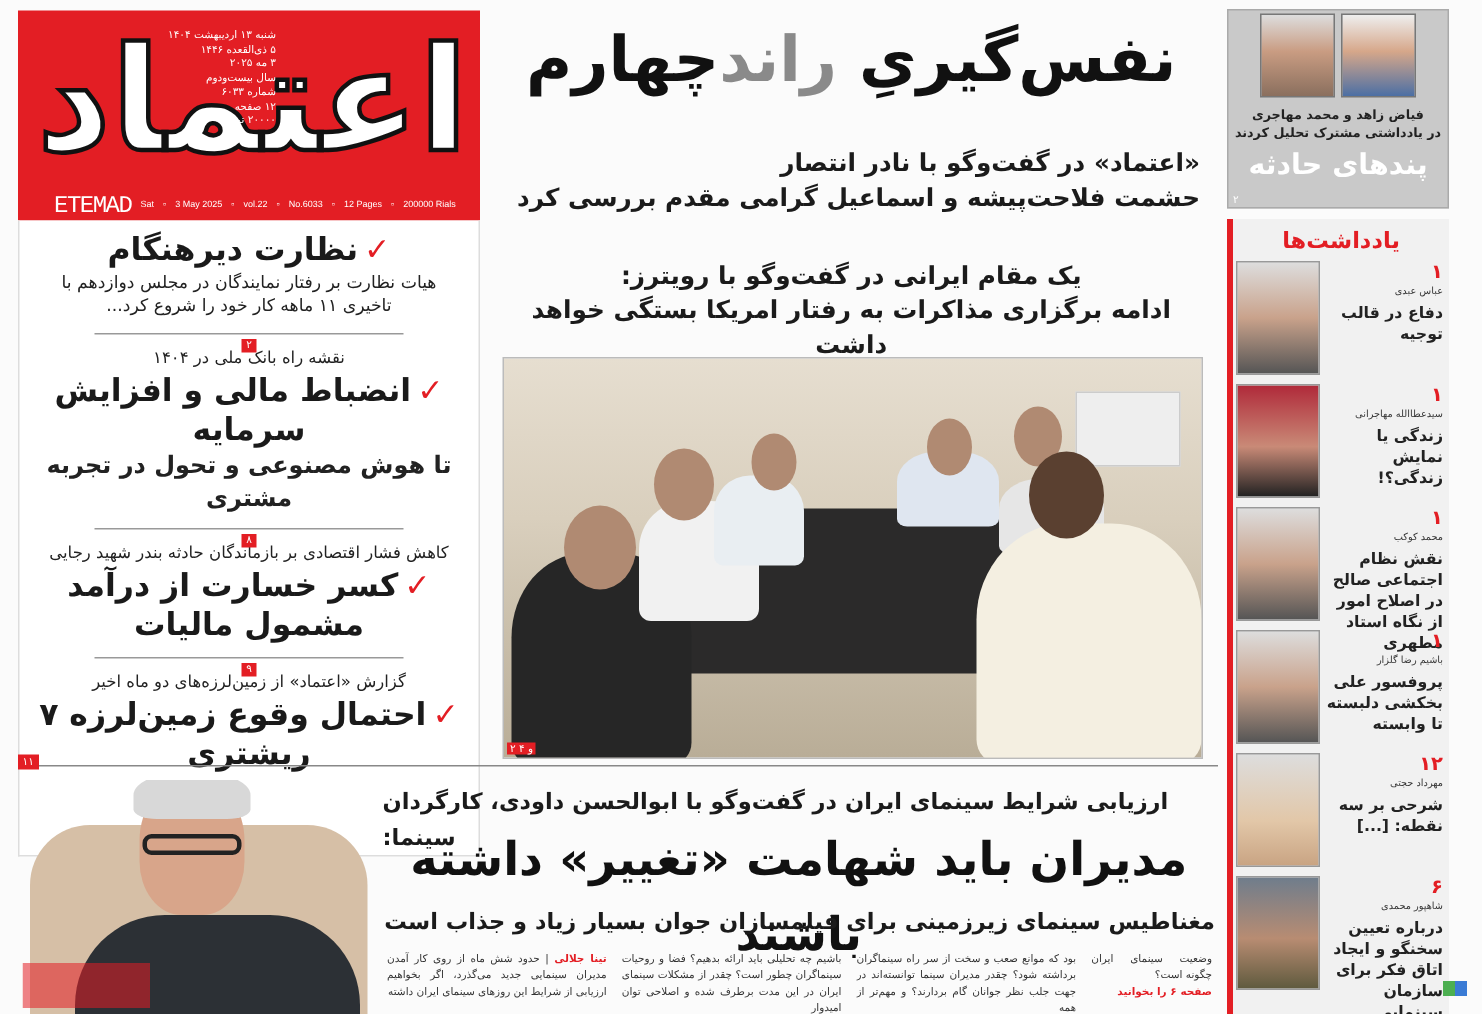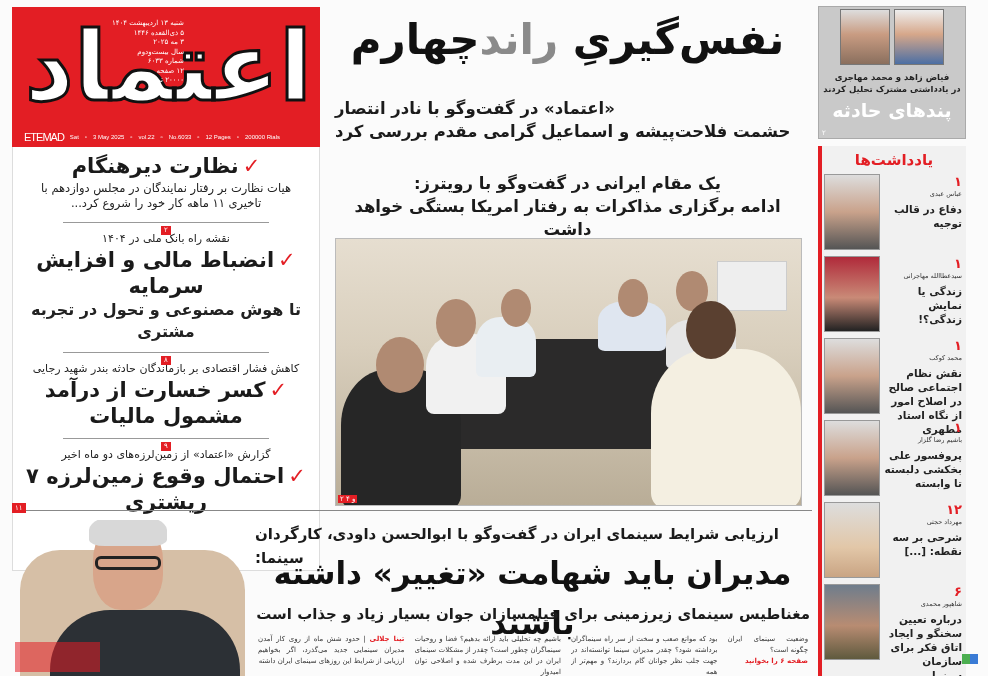--- a/index.html
+++ b/index.html
@@ -5,36 +5,36 @@
   * { box-sizing: border-box; margin: 0; padding: 0; }
   html, body { width: 988px; height: 676px; overflow: hidden; background: #f2f2f2; }
   body { font-family: "DejaVu Sans", sans-serif; color: #1a1a1a; position: relative; }
   .page { position: absolute; left: 0; top: 0; width: 988px; height: 676px; background: #fbfbfb; }
 
   
   .masthead { position: absolute; left: 12px; top: 7px; width: 308px; height: 140px; background: #e31e24; overflow: hidden; }
   .logo-text { position: absolute; right: 8px; top: 0; font-family: "DejaVu Sans", sans-serif; font-weight: bold; font-size: 96px; color: #fff; line-height: 120px; -webkit-text-stroke: 3px #111; direction: rtl; letter-spacing: -4px; }
   .date-block { position: absolute; left: 92px; top: 12px; width: 80px; font-size: 7px; color: #fff; direction: rtl; text-align: right; line-height: 9.5px; }
   .en-bar { position: absolute; left: 0; bottom: 0; width: 100%; height: 20px; display: flex; align-items: center; gap: 6px; padding-left: 12px; color: #fff; font-size: 6px; font-family: "Liberation Sans", sans-serif; }
-  .en-logo { font-family: Liberation Sans, sans-serif; font-size: 11px; letter-spacing: -1px; }
+  .en-logo { font-family: Liberation Mono, monospace; font-size: 16px; letter-spacing: -1px; margin-left: 12px; }
 
   
   .left-col { position: absolute; left: 12px; top: 147px; width: 308px; height: 424px; direction: rtl; text-align: center; border: 1px solid #ddd; border-top: none; background: #fff; }
   .lhead { font-weight: bold; font-size: 21px; line-height: 26px; }
   .lhead .tick { color: #e31e24; font-weight: normal; margin-left: 4px; }
   .lsub { font-size: 11.5px; line-height: 15px; color: #222; }
   .lkicker { font-size: 11px; color: #222; line-height: 16px; }
   .sep { position: relative; height: 10px; margin: 4px 50px; }
   .sep::before { content: ""; position: absolute; left: 0; right: 0; top: 5px; border-top: 1px solid #999; }
   .sep span { position: relative; display: inline-block; background: #e31e24; color: #fff; font-size: 7px; padding: 0 3px; line-height: 9px; }
 
   
   .main-head { position: absolute; left: 335px; top: 8px; width: 465px; text-align: center; direction: rtl; font-weight: bold; font-size: 42px; line-height: 64px; color: #111; letter-spacing: -1px; }
   .main-head .grey { color: #8a8a8a; }
-  .main-sub { position: absolute; left: 335px; top: 97px; width: 465px; text-align: left; direction: rtl; font-size: 16.5px; line-height: 23px; font-weight: bold; color: #1b1b1b; }
+  .main-sub { position: absolute; left: 335px; top: 97px; width: 465px; text-align: right; direction: rtl; font-size: 16.5px; line-height: 23px; font-weight: bold; color: #1b1b1b; }
   .main-sub2 { position: absolute; left: 335px; top: 172px; width: 465px; text-align: center; direction: rtl; font-size: 16.5px; line-height: 23px; font-weight: bold; color: #1b1b1b; }
 
   
   .photo { position: absolute; left: 335px; top: 238px; width: 467px; height: 268px; background: linear-gradient(180deg, #e6ded0 0%, #d9cfbd 40%, #b9ad97 100%); border: 1px solid #bbb; overflow: hidden; }
   .table-shape { position: absolute; left: 110px; top: 100px; width: 250px; height: 110px; background: #2b2a2a; transform: skewX(-15deg); }
   .person { position: absolute; border-radius: 40% 40% 10% 10%; }
   .head { position: absolute; border-radius: 50%; background: #b08a72; }
   .printer { position: absolute; right: 14px; top: 22px; width: 70px; height: 50px; background: #eee; border: 1px solid #ccc; }
   .photo-tag { position: absolute; left: 2px; bottom: 2px; background: #e31e24; color: #fff; font-size: 7px; padding: 0 2px; }
 

